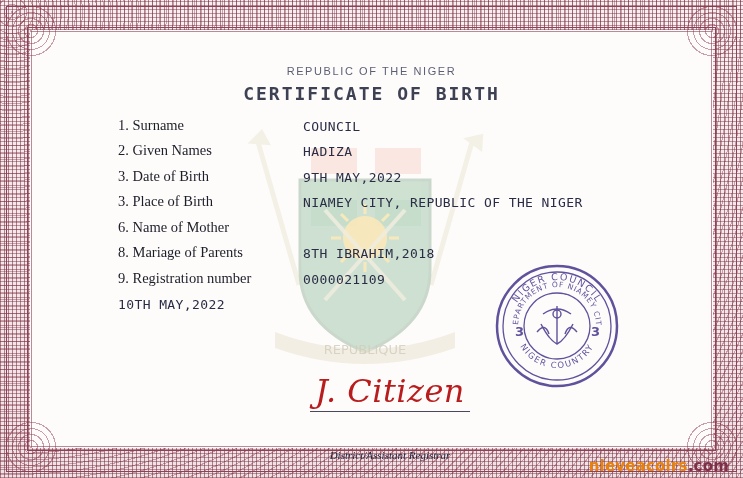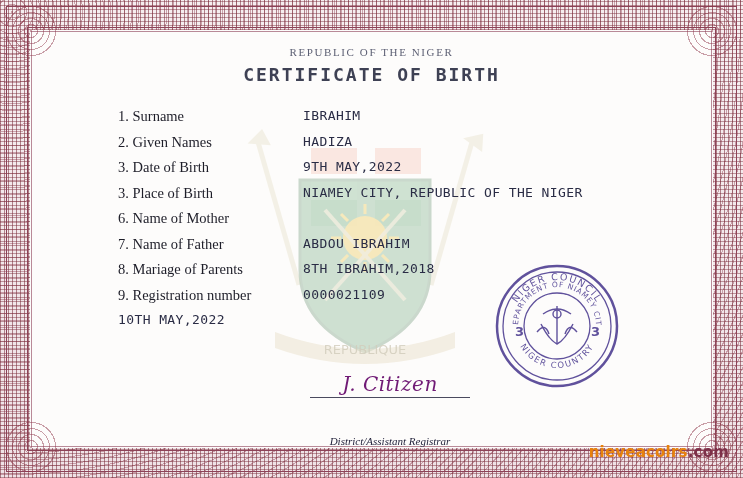--- a/index.html
+++ b/index.html
@@ -98,45 +98,45 @@
 
   
   .content {
     position: absolute;
     left: 40px; top: 40px;
     width: 663px;
     height: 398px;
   }
   .country-line {
     text-align: center;
-    font-family: Liberation Serif, serif;
+    font-family: Liberation Sans, sans-serif;
     font-size: 11px;
     letter-spacing: 1.6px;
     color: #5c5f73;
-    margin-top: 6px;
+    margin-top: 25px;
   }
   .cert-title {
     text-align: center;
     font-family: "DejaVu Sans Mono", monospace;
     font-size: 18px;
     font-weight: bold;
     letter-spacing: 2px;
     color: #3e4154;
     margin-top: 6px;
   }
 
   .fields {
     position: absolute;
     left: 78px;
     top: 68px;
     width: 570px;
   }
   .field-row {
     display: flex;
-    align-items: flex-start;
+    align-items: flex-end;
     height: 25.5px;
   }
   .field-label {
     width: 185px;
     font-family: "Liberation Serif", serif;
     font-size: 14.5px;
     color: #1d1d28;
     white-space: nowrap;
   }
   .field-value {
@@ -152,22 +152,22 @@
   .signature-block {
     position: absolute;
     left: 250px;
     top: 332px;
     width: 200px;
     text-align: center;
   }
   .signature-script {
     font-family: "DejaVu Serif", serif;
     font-style: italic;
-    font-size: 20px;
-    color: #701a75;
+    font-size: 32px;
+    color: #b91c1c;
     letter-spacing: 0.5px;
   }
   .signature-rule {
     width: 160px;
     height: 1px;
     background: #4a4a5e;
     margin: 1px auto 2px auto;
   }
   .signature-caption {
     font-family: "Liberation Serif", serif;
@@ -184,21 +184,21 @@
     top: 262px;
     width: 128px;
     height: 128px;
     opacity: 0.88;
   }
 
   
   .site-logo {
     position: absolute;
     right: 14px;
-    bottom: 17px;
+    bottom: 3px;
     font-family: "DejaVu Sans", sans-serif;
     font-weight: bold;
     font-size: 15px;
     letter-spacing: 0.2px;
   }
   .site-logo .a { color: #e8820c; }
   .site-logo .b { color: #7d2f48; }
 </style>
 </head>
 <body>
@@ -258,21 +258,21 @@
   <div class="content">
 
     <div class="country-line">REPUBLIC OF THE NIGER</div>
 
     <div class="cert-title">CERTIFICATE OF BIRTH</div>
 
     <div class="fields">
 
       <div class="field-row">
         <div class="field-label">1. Surname</div>
-        <div class="field-value">IBRAHIM</div>
+        <div class="field-value">COUNCIL</div>
       </div>
 
       <div class="field-row">
         <div class="field-label">2. Given Names</div>
         <div class="field-value">HADIZA</div>
       </div>
 
       <div class="field-row">
         <div class="field-label">3. Date of Birth</div>
         <div class="field-value">9TH MAY,2022</div>
@@ -281,24 +281,20 @@
       <div class="field-row">
         <div class="field-label">3. Place of Birth</div>
         <div class="field-value">NIAMEY CITY, REPUBLIC OF THE NIGER</div>
       </div>
 
 
       <div class="field-row">
         <div class="field-label">6. Name of Mother</div>
       </div>
 
-      <div class="field-row">
-        <div class="field-label">7. Name of Father</div>
-        <div class="field-value">ABDOU IBRAHIM</div>
-      </div>
 
       <div class="field-row">
         <div class="field-label">8. Mariage of Parents</div>
         <div class="field-value">8TH IBRAHIM,2018</div>
       </div>
 
       <div class="field-row">
         <div class="field-label">9. Registration number</div>
         <div class="field-value">0000021109</div>
       </div>

